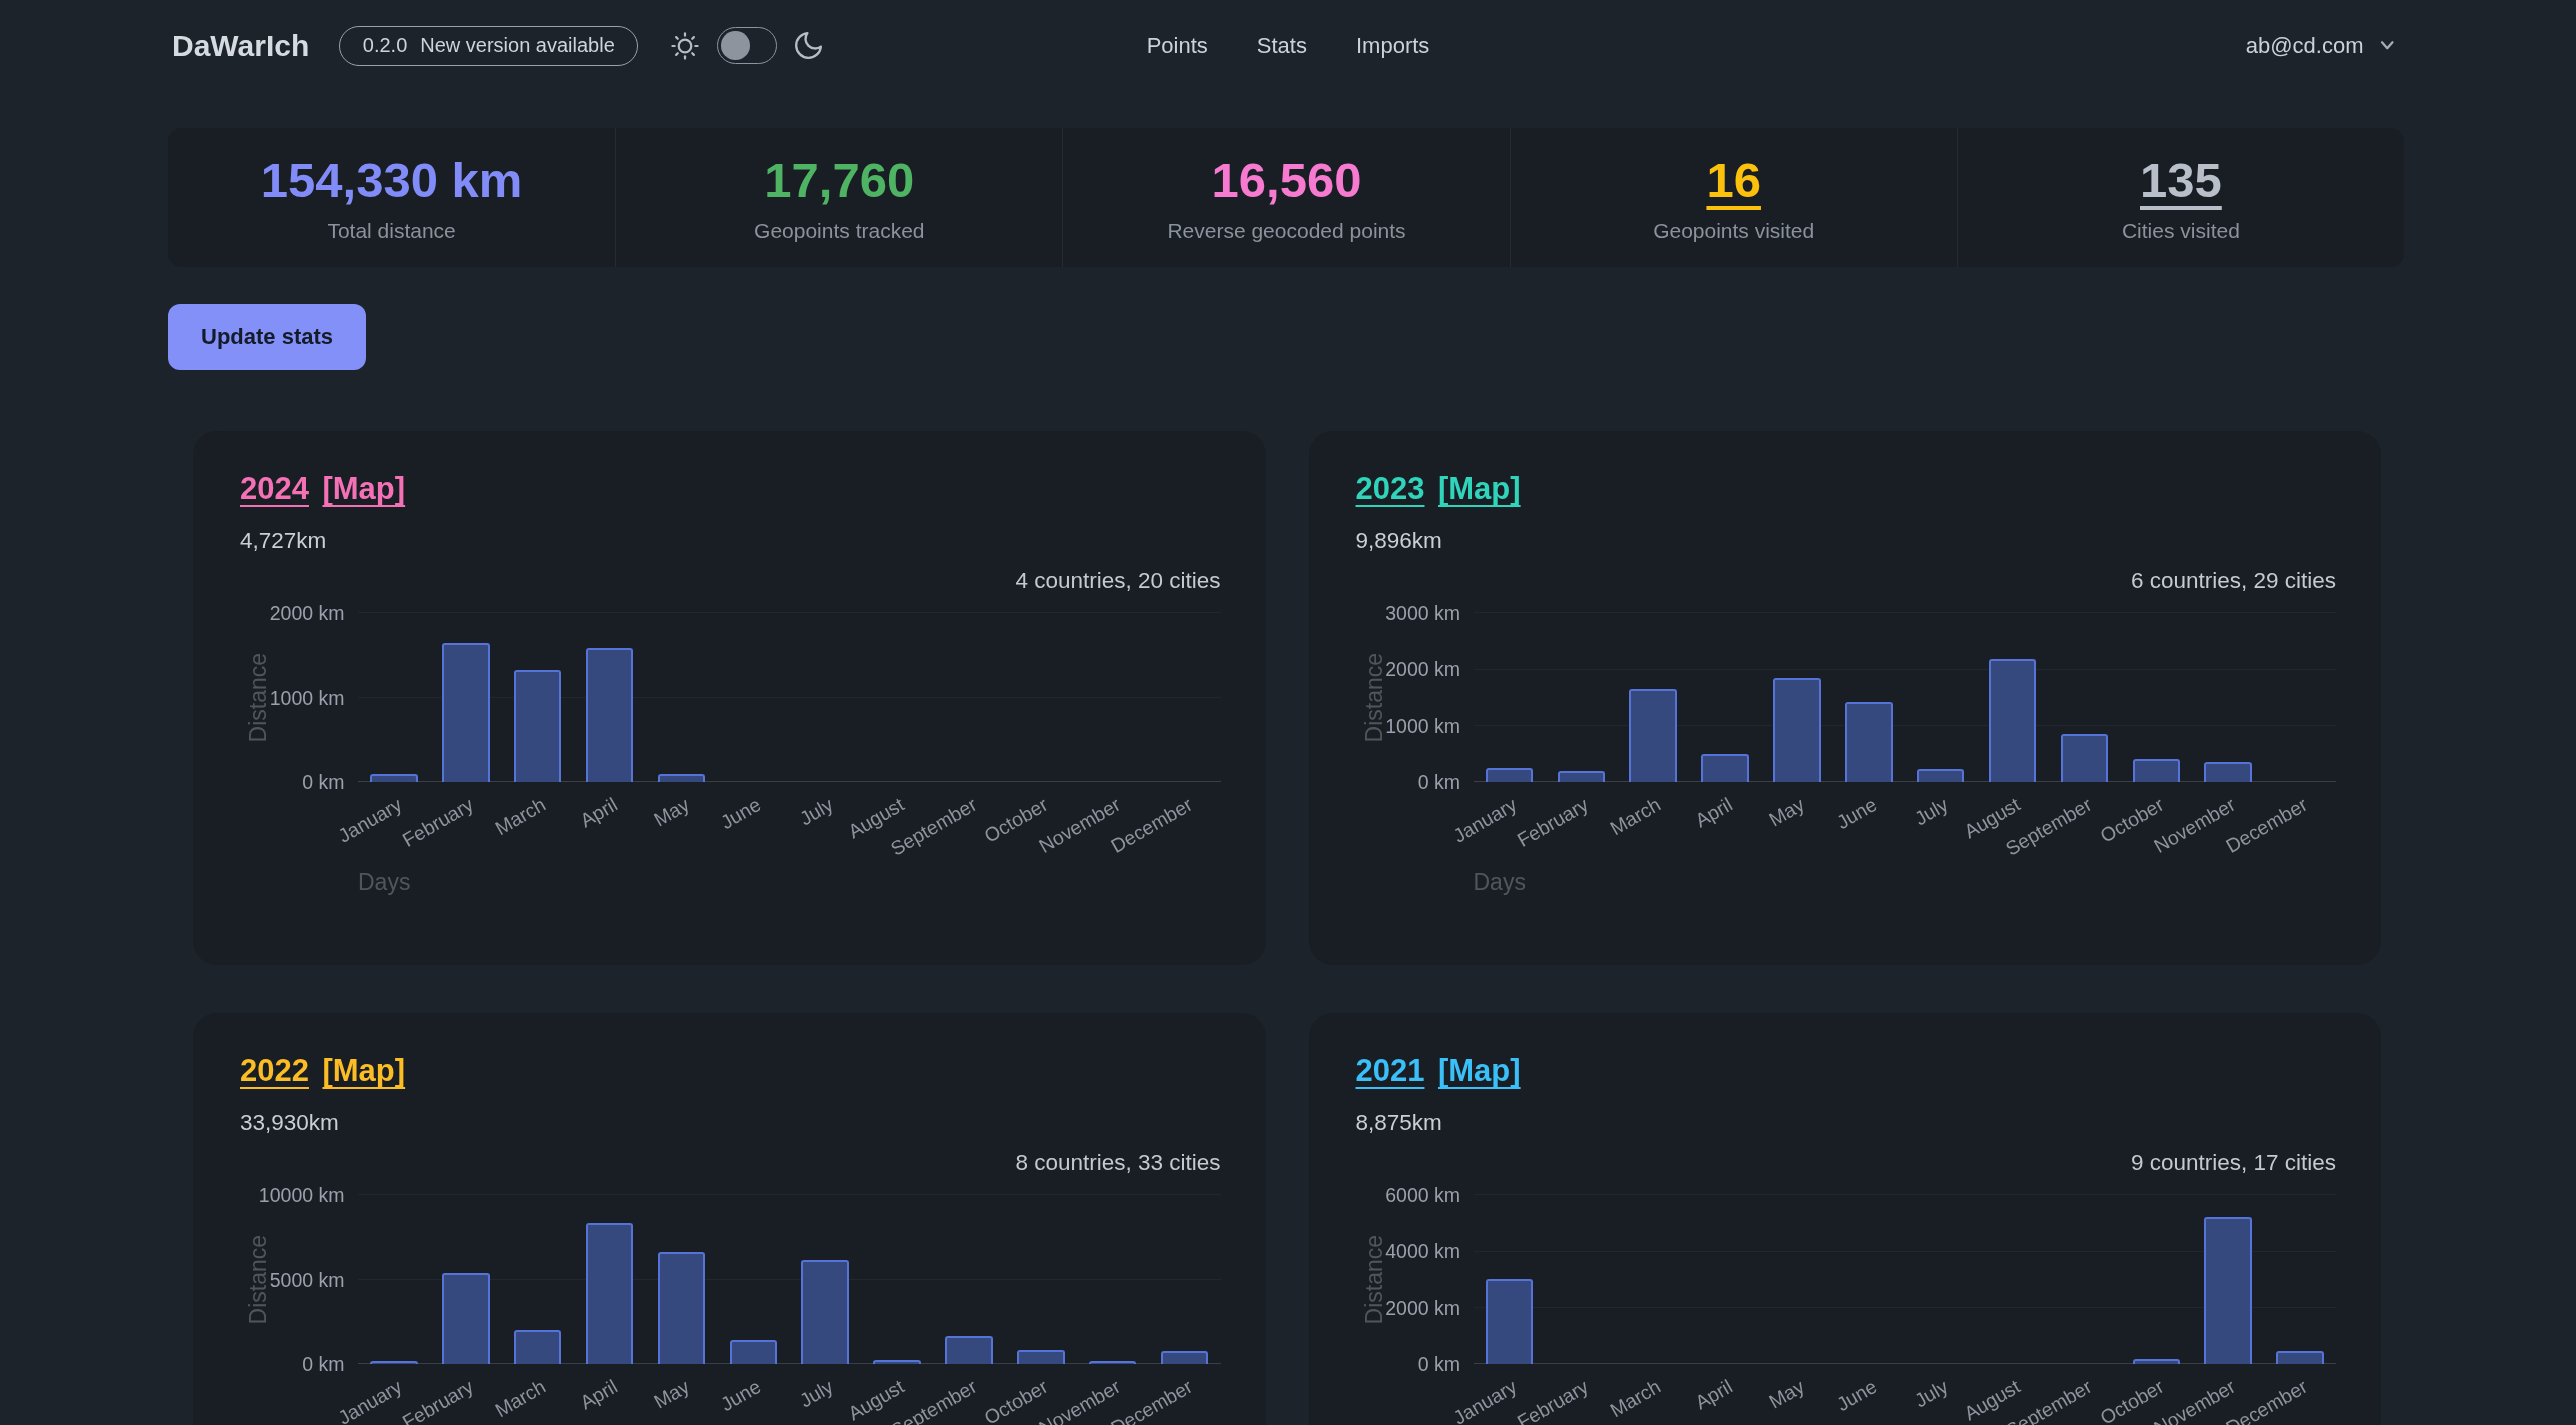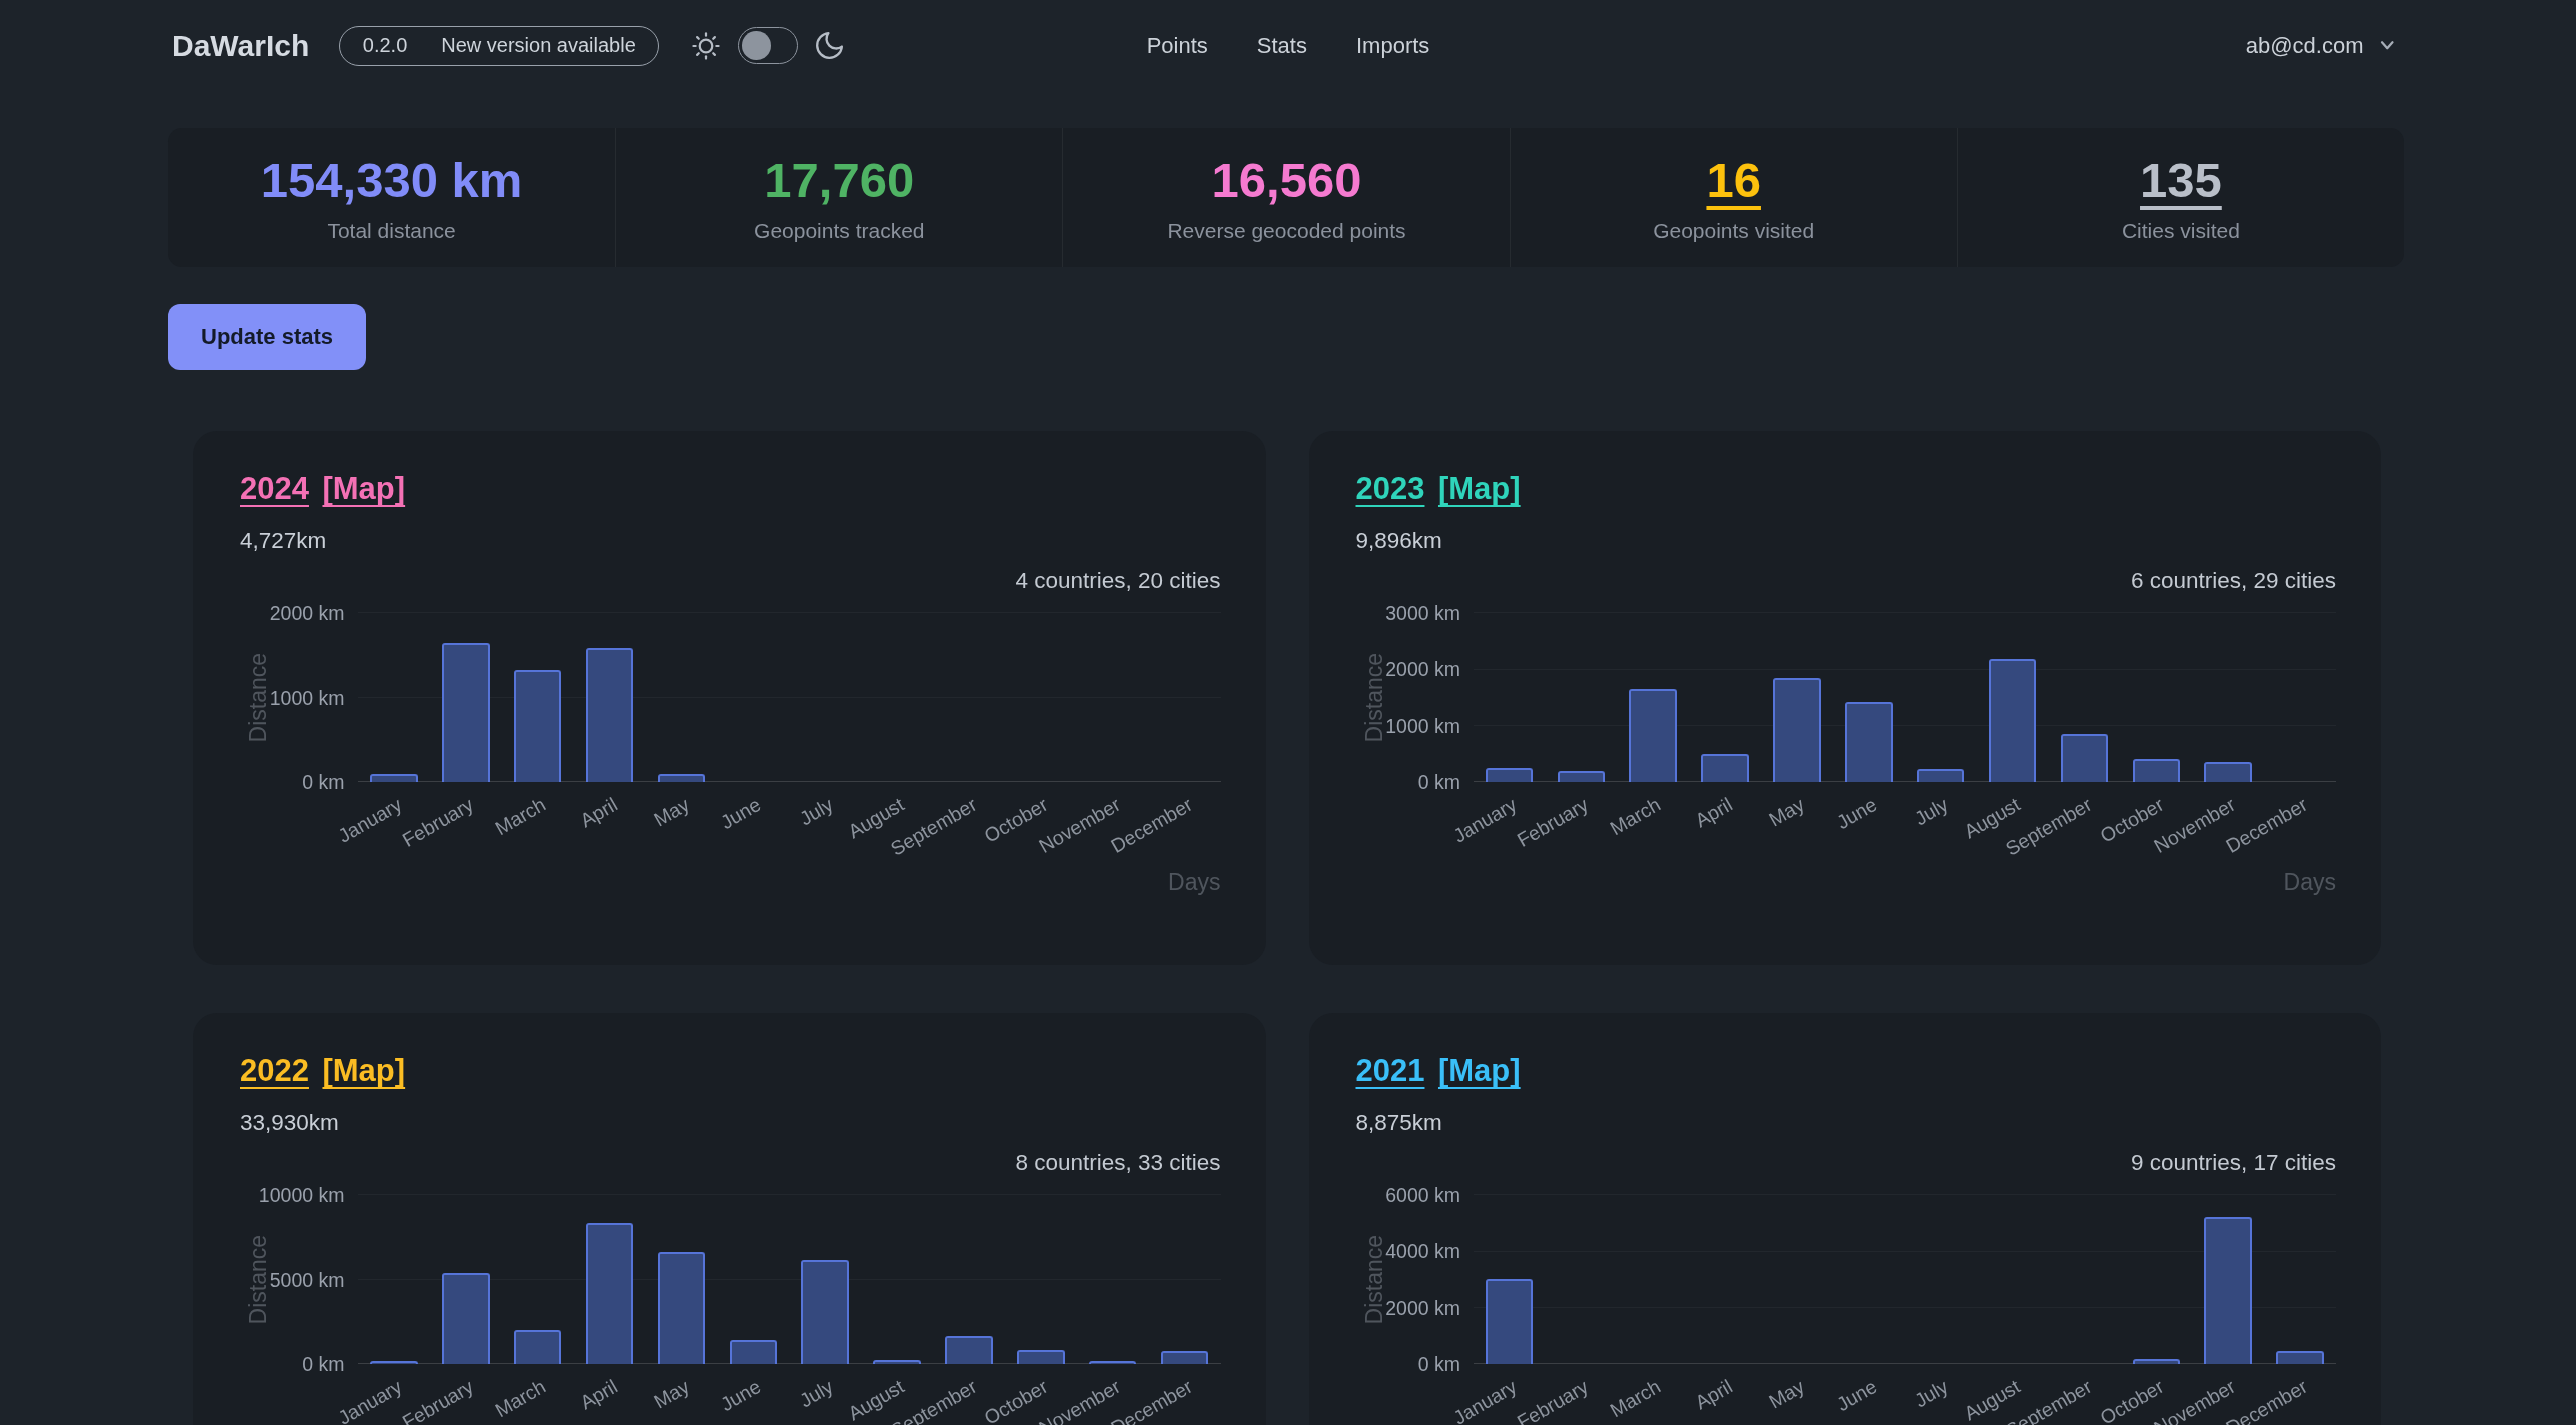--- a/index.html
+++ b/index.html
@@ -11,21 +11,21 @@
   }
 
   
   .navbar {
     height:91px; display:flex; align-items:center;
     padding:0 178px 0 172px; position:relative;text-align:center;
   }
   .nav-left { display:flex; align-items:center; gap:30px; }
   .logo { font-size:30px; font-weight:bold; color:#d6dbe2; cursor:pointer; }
   .version-badge {
-    display:flex; align-items:center; gap:34px;
+    display:flex; align-items:center; gap:13px;
     border:1.5px solid #99a1ab; border-radius:749px;
     padding:7.5px 22.5px; font-size:20px; color:#ced4db; cursor:pointer;
   }
   .theme-group { display:flex; align-items:center; gap:15px; }
   .icon-svg { display:block; }
   .switch {
     width:60px; height:37px; border:1.5px solid #8d949e; border-radius:749px;
     position:relative; cursor:pointer; background:transparent;
   }
   .switch .knob {
@@ -108,21 +108,21 @@
     border-radius:3px 3px 0 0; cursor:pointer;
   }
   .x-labels { grid-column:3; grid-row:2; display:flex; height:84px; }
   .x-slot { flex:1; position:relative; }
   .x-slot span {
     position:absolute; top:10.5px; right:50%;
     transform:rotate(-30deg); transform-origin:right top;
     font-size:19.5px; color:#8d949e; white-space:nowrap;
   }
   .x-axis-title {
-    grid-column:3; grid-row:3; text-align:right;
+    grid-column:3; grid-row:3; text-align:left;
     font-size:23px; color:rgba(168,176,187,0.38); margin-top:3px;
   }
 </style>
 </head>
 <body>
 
 
 
 
 <div class="navbar">

